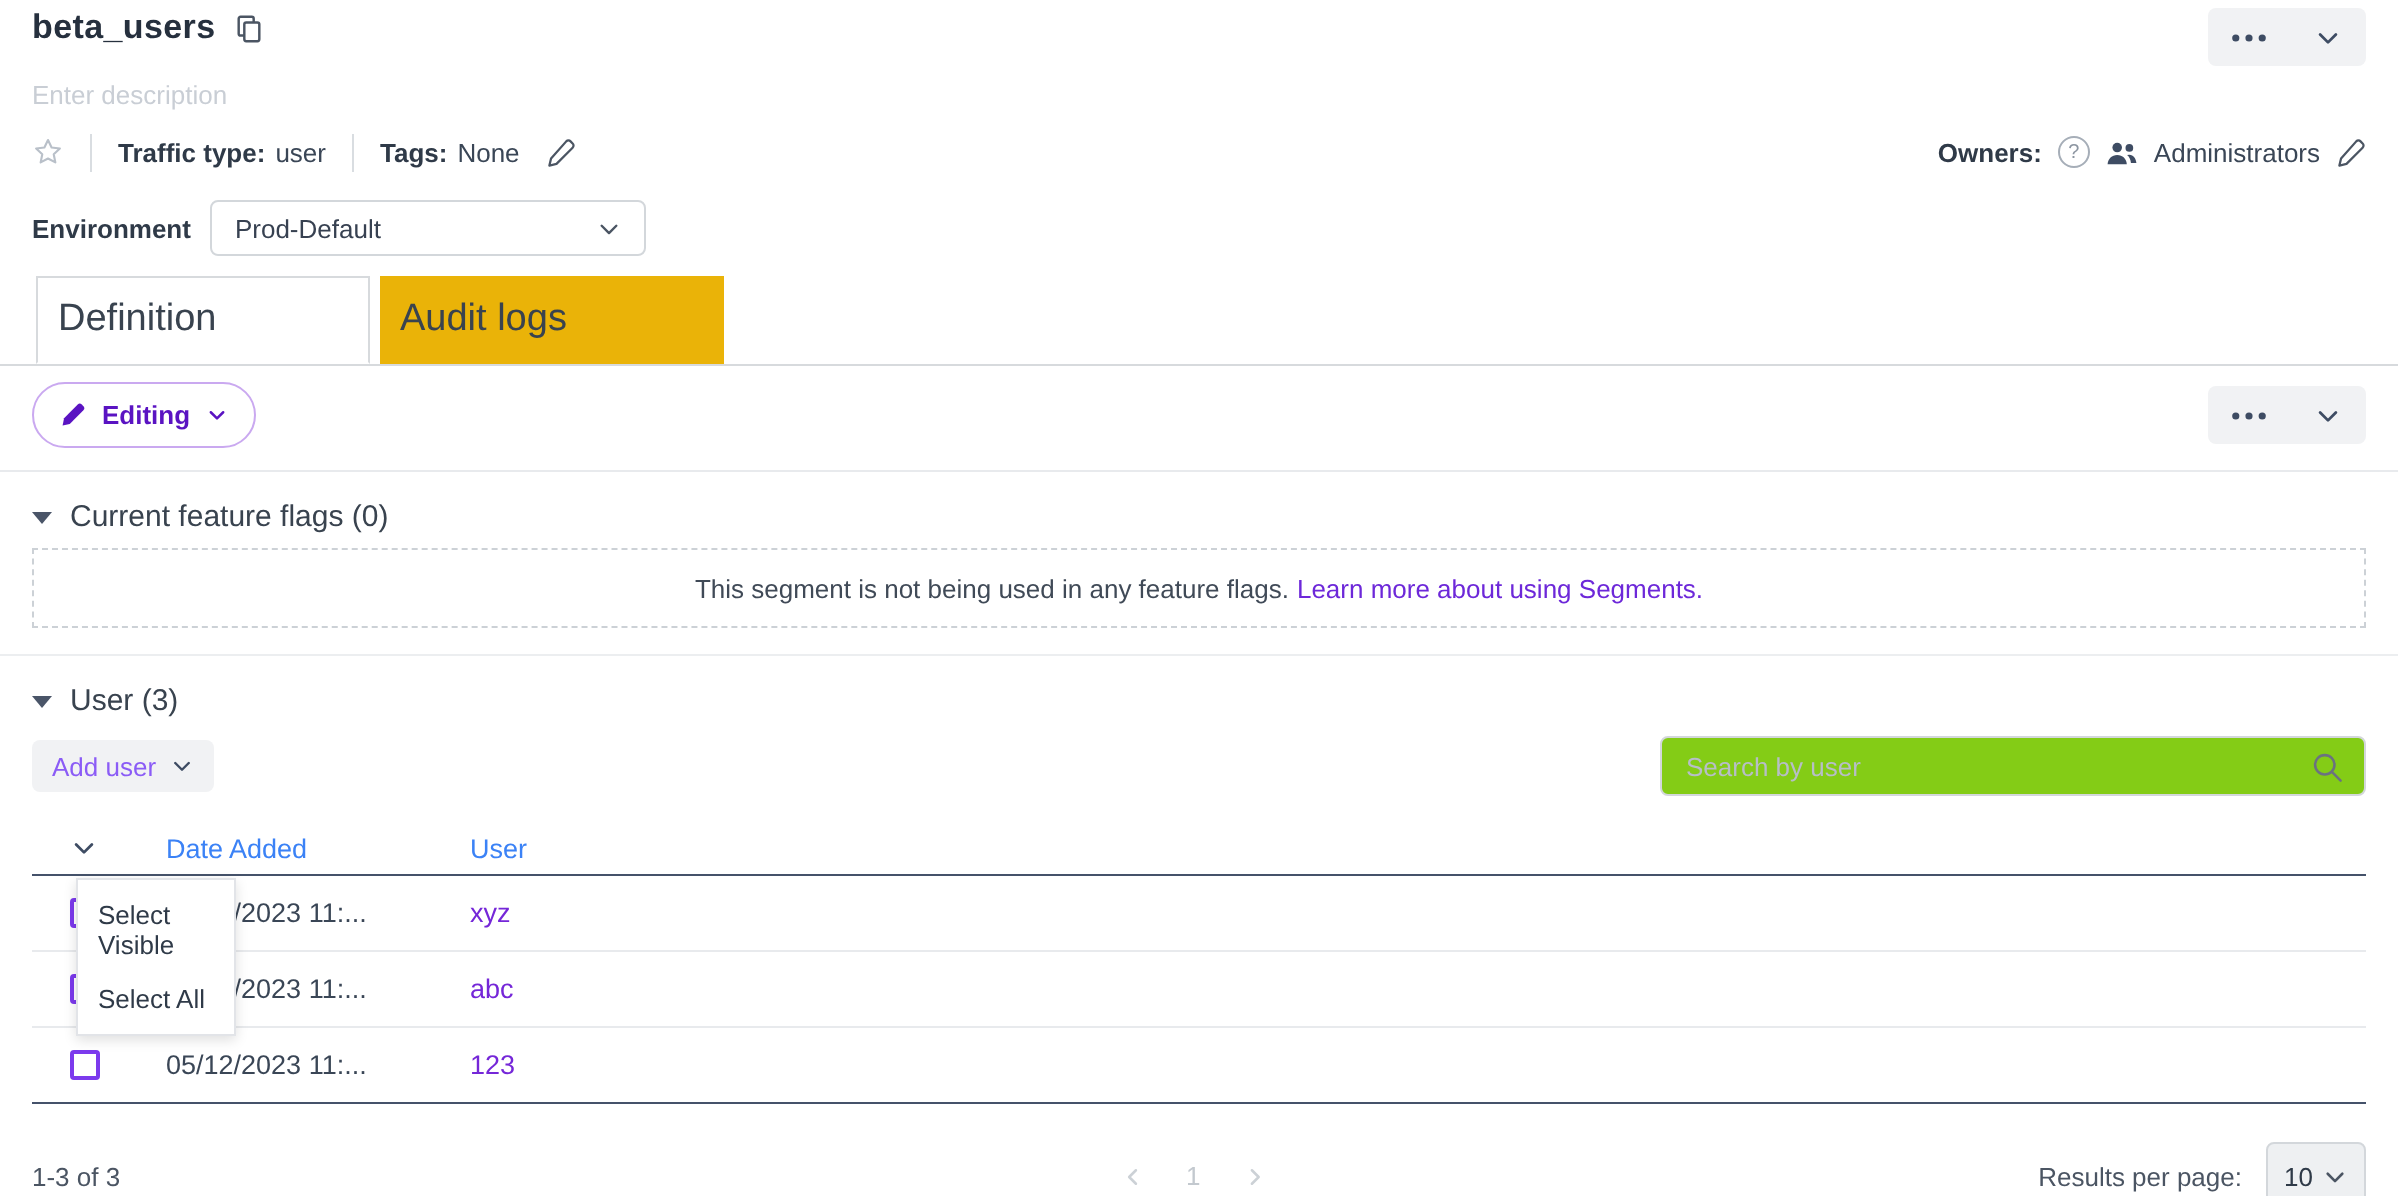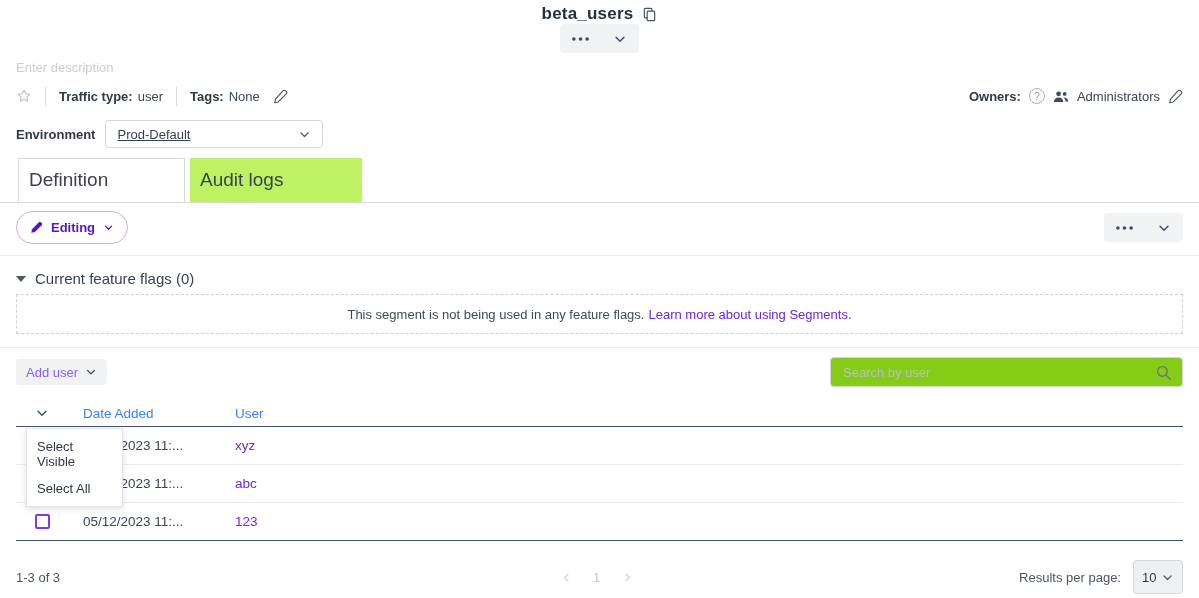--- a/index.html
+++ b/index.html
@@ -5,21 +5,21 @@
   * { box-sizing: border-box; }
   html,body { margin:0; padding:0; }
   body {
     width:1199px; height:598px; overflow:hidden;
     background:#ffffff; color:#3a4656;
     font-family:"Liberation Sans", sans-serif; font-size:13px;
   }
   .page { padding:0 16px; position:relative; }
 
   
-  .header-top { display:flex; justify-content:space-between; align-items:center; padding-top:4px;flex-direction:column; }
+  .header-top { display:flex; justify-content:space-between; align-items:flex-start; padding-top:4px; }
   .title-wrap { display:flex; align-items:center; gap:9px; }
   .page-title { font-size:17px; font-weight:bold; color:#26303e; letter-spacing:.2px; }
   .icon-btn { display:flex; align-items:center; justify-content:center; color:#3e4c63; cursor:pointer; background:none; border:none; padding:0; }
   .icon-group { background:#f1f2f4; border-radius:4px; height:29px; display:flex; align-items:center; gap:0; }
   .icon-group .icon-btn { padding:0 12px; height:100%; }
   .desc { color:#c9ced5; font-size:13px; margin-top:7px; }
 
   .meta-row { display:flex; align-items:center; justify-content:space-between; margin-top:11px; height:20px; }
   .meta-left, .meta-right { display:flex; align-items:center; }
   .meta-left { gap:13px; }
@@ -27,27 +27,27 @@
   .vdiv { width:1px; height:19px; background:#d9dde1; }
   .meta-pair { display:flex; align-items:center; gap:5px; color:#3a4656; }
   .meta-label { font-weight:bold; color:#2f3a48;text-align:right; }
   .q-circle { width:16px; height:16px; border:1px solid #a6aeb8; border-radius:50%; color:#8c95a1;
               font-size:10px; display:flex; align-items:center; justify-content:center; }
 
   .env-row { display:flex; align-items:center; gap:10px; margin-top:14px; }
   .env-label { font-weight:bold; color:#2f3a48; }
   .select-box { width:218px; height:28px; border:1px solid #d3d7db; border-radius:4px; background:#fff;
                 display:flex; align-items:center; justify-content:space-between; padding:0 11px;
-                color:#374151; cursor:pointer;text-decoration:underline; }
+                color:#374151; cursor:pointer; }
 
   
   .tabs { margin:10px -16px 0; padding-left:18px; display:flex; gap:5px; border-bottom:1px solid #d7dadd; }
   .tab { height:44px; display:flex; align-items:center; font-size:19px; color:#39434f; cursor:pointer; padding:0 10px; }
   .tab.active { width:167px; background:#fff; border:1px solid #d7dadd; border-bottom:1px solid #ffffff; margin-bottom:-1px; }
-  .tab.inactive { width:172px; background:#bef264; }
+  .tab.inactive { width:172px; background:#eab308; }
 
   
   .toolbar { margin-top:8px; display:flex; justify-content:space-between; align-items:center; }
   .editing-pill { height:33px; border:1px solid #caa9f0; border-radius:17px; background:#fff;
                   display:flex; align-items:center; gap:8px; padding:0 13px;
                   color:#5a13c2; font-weight:bold; font-size:13px; cursor:pointer; }
   .divider-full { margin:11px -16px 0; border-bottom:1px solid #e8eaed; }
 
   
   .section-header { display:flex; align-items:center; gap:9px; margin-top:14px; font-size:15px; color:#39434f; cursor:pointer; }
@@ -69,21 +69,21 @@
   .table { margin-top:13px; position:relative; }
   .thead { display:flex; align-items:center; height:27px; border-bottom:1px solid #45526a; font-weight:normal; font-size:13.5px; color:#3b82f6; }
   .col-check { width:67px; padding-left:19px; display:flex; align-items:center; }
   .col-date  { width:152px; }
   .col-user  { flex:1; }
   .trow { display:flex; align-items:center; height:38px; border-bottom:1px solid #e8eaed; font-size:13.5px; color:#3a4656; }
   .trow.last { border-bottom:1px solid #45526a; }
   .checkbox { width:15px; height:15px; border:2px solid #7c3aed; border-radius:2px; background:#fff; cursor:pointer; }
   .user-link { color:#7527d8; cursor:pointer; text-decoration:none; }
 
-  .select-menu { position:absolute; left:10px; top:28px; width:97px; background:#fff;
+  .select-menu { position:absolute; left:22px; top:28px; width:80px; background:#fff;
                  border:1px solid #e2e4e8; box-shadow:0 2px 6px rgba(0,0,0,.13); z-index:5; padding:4px 0; }
   .select-menu .menu-item { padding:6px 10px; font-size:13px; color:#2f3a48; cursor:pointer; }
 
   
   .footer { margin-top:19px; display:flex; align-items:center; justify-content:space-between; position:relative; color:#4b5563; }
   .pager { position:absolute; left:50%; top:50%; transform:translate(-54%,-50%); display:flex; align-items:center; gap:21px; color:#ccd1d6; }
   .pager .page-num { color:#c3c9cf; font-size:13px; }
   .rpp { display:flex; align-items:center; gap:12px; }
   .rpp-select { width:50px; height:28px; background:#eef0f2; border:1px solid #d3d7db; border-radius:4px;
                 display:flex; align-items:center; justify-content:space-between; padding:16px 8px; color:#2f3a48; cursor:pointer; }
@@ -212,20 +212,24 @@
     <span class="tri-down"></span>
     <span>Current feature flags (0)</span>
   </div>
   <div class="empty-box">
     <span>This segment is not being used in any feature flags.</span>
     <a class="link">Learn more about using Segments.</a>
   </div>
 
   <div class="section-divider"></div>
 
+  <div class="section-header">
+    <span class="tri-down"></span>
+    <span>User (3)</span>
+  </div>
 
   <div class="adduser-row">
     <button class="add-user-btn">
       <span>Add user</span>
       <svg width="12" height="12" viewBox="0 0 16 16">
           <path d="M3.5 6l4.5 4.5L12.5 6" fill="none" stroke="#3e4c63" stroke-width="1.6" stroke-linecap="round" stroke-linejoin="round"></path>
         </svg>
     </button>
     <div class="search-box">
       <input type="text" placeholder="Search by user" style="">

